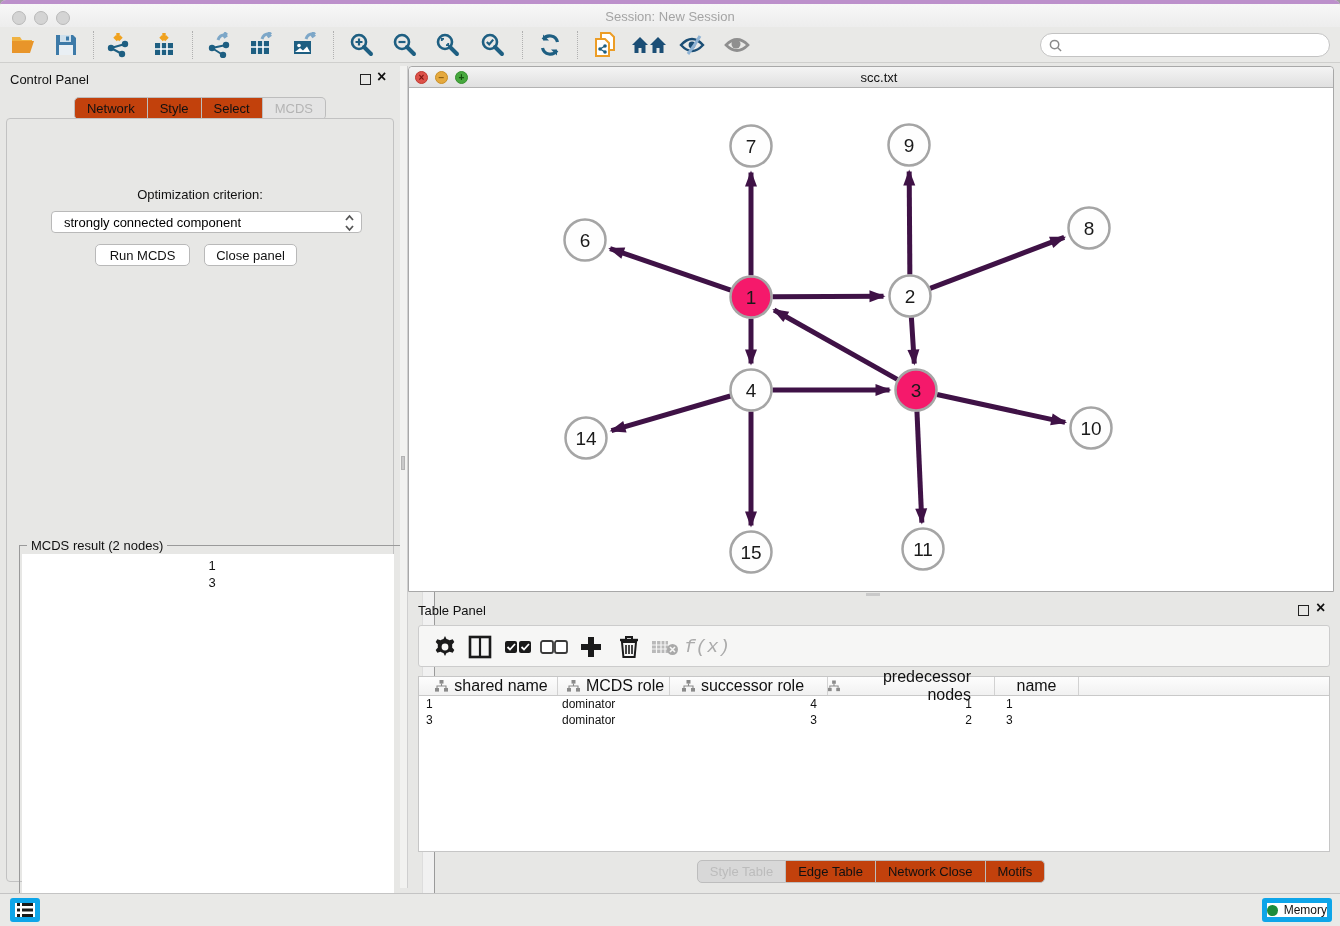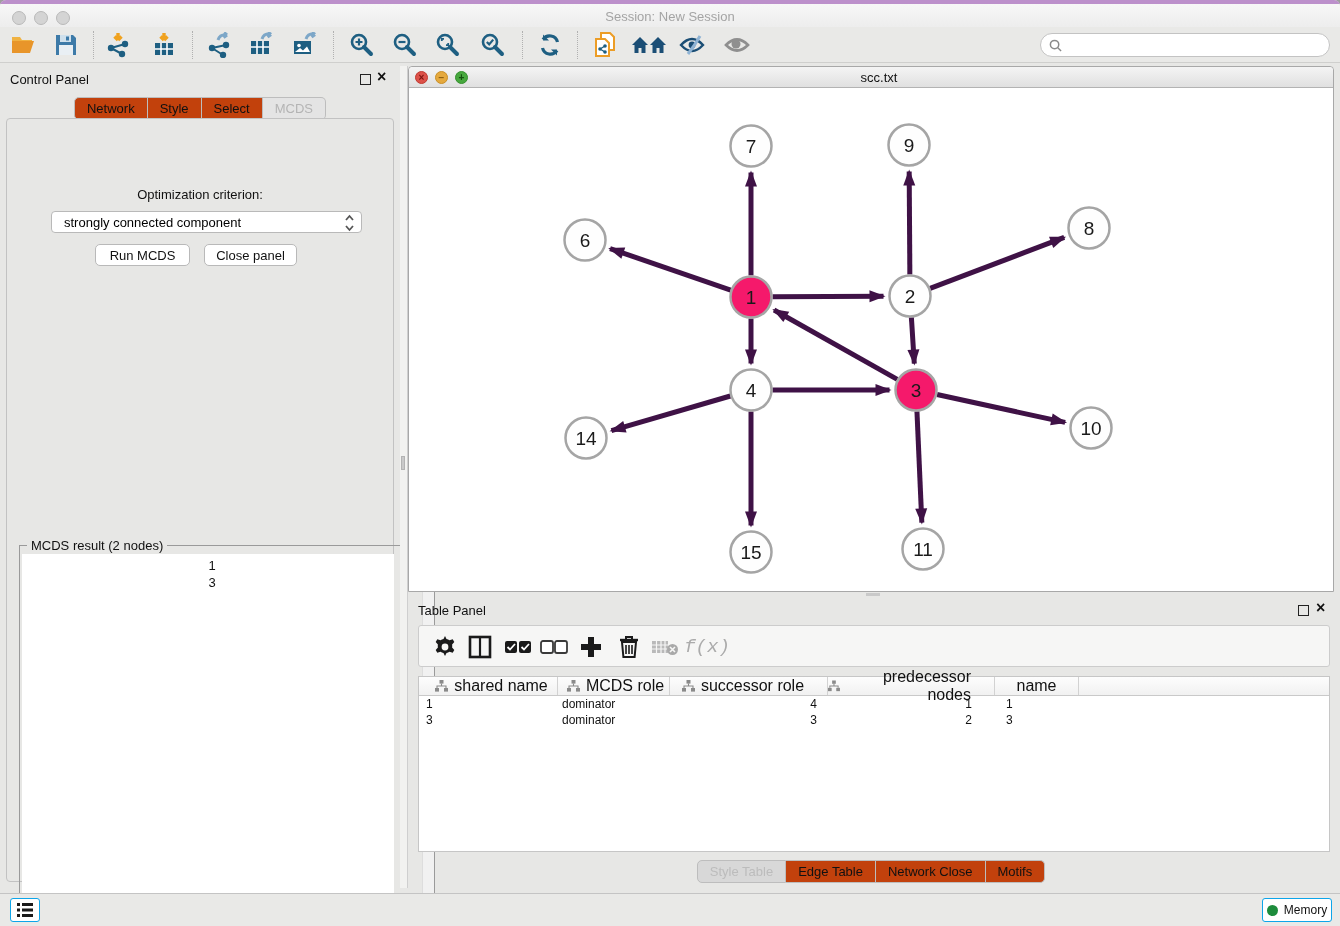--- a/index.html
+++ b/index.html
@@ -61,21 +61,21 @@
   .c0{width:139px;padding-left:7px;}
   .c1{width:112px;padding-left:4px;}
   .c2{width:158px;text-align:right;padding-right:11px;}
   .c3{width:167px;text-align:right;padding-right:23px;}
   .c4{width:84px;padding-left:11px;}
   .cfill{flex:1;border-right:none !important;}
   .tp-tabs{position:absolute;top:263px;left:0;width:100%;display:flex;justify-content:center;}
   .tp-tabs .tab.selected{background:#d8d8d8;color:#bcbcbc;}
   
   .status-bar{position:absolute;left:0;top:893px;width:100%;height:33px;background:#e9e9e7;border-top:1px solid #c4c4c4;}
-  .sq-btn{position:absolute;background:#fff;border:1px solid #0ea5e9;border-radius:3px;display:flex;align-items:center;justify-content:center;}
+  .sq-btn{position:absolute;background:#fff;border:5px solid #0ea5e9;border-radius:3px;display:flex;align-items:center;justify-content:center;}
   .mem-dot{width:11px;height:11px;border-radius:50%;background:#1d8c3c;margin-right:6px;}
   .mem-label{font-size:12px;color:#111;}
   svg{display:block;}
 </style>
 </head>
 <body>
 
 <div class="window">
   <div class="accent-strip"></div>
 

